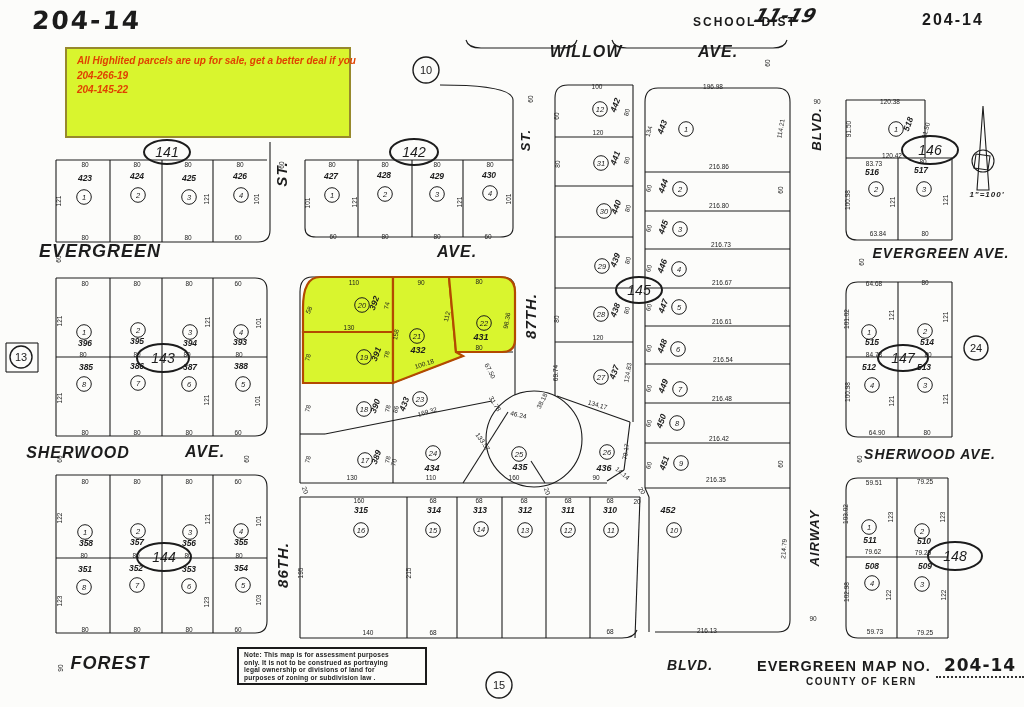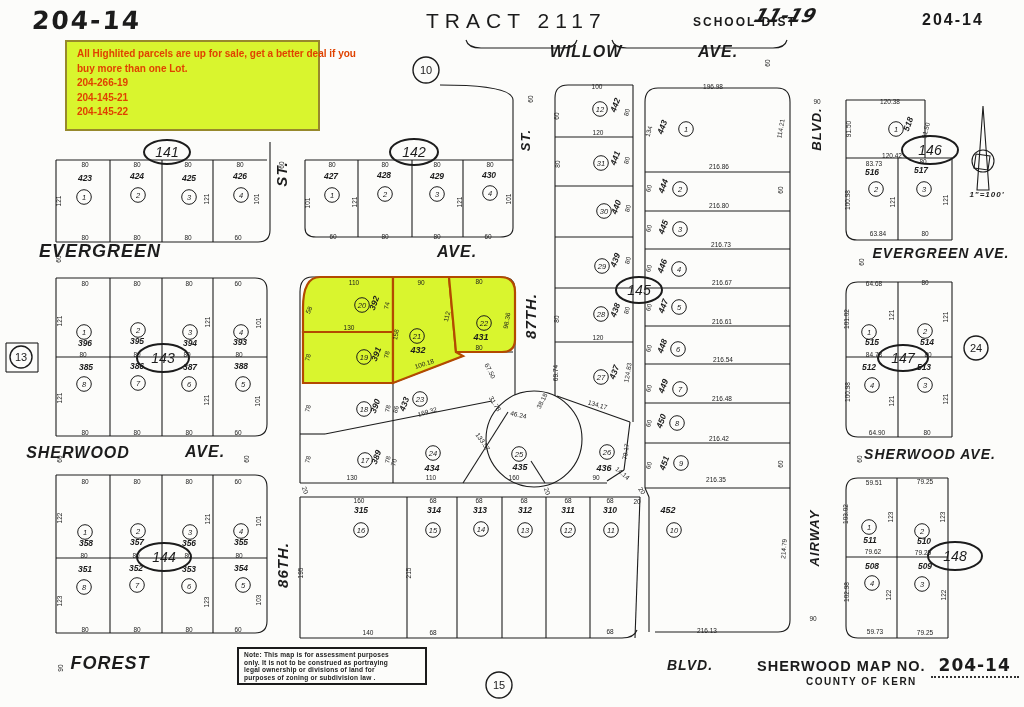--- a/index.html
+++ b/index.html
@@ -585,37 +585,34 @@
       <text x="946" y="595" text-anchor="middle" font-size="6.5" font-family="Liberation Sans,sans-serif" fill="#1c1c1c" transform="rotate(-90 946 595)">122</text>
       <text x="875" y="634" text-anchor="middle" font-size="6.5" font-family="Liberation Sans,sans-serif" fill="#1c1c1c">59.73</text>
       <text x="925" y="635" text-anchor="middle" font-size="6.5" font-family="Liberation Sans,sans-serif" fill="#1c1c1c">79.25</text>
       <text x="870" y="543" text-anchor="middle" font-size="8.5" font-family="Liberation Sans,sans-serif" fill="#1c1c1c" font-style="italic" font-weight="bold">511</text>
       <text x="924" y="544" text-anchor="middle" font-size="8.5" font-family="Liberation Sans,sans-serif" fill="#1c1c1c" font-style="italic" font-weight="bold">510</text>
       <text x="872" y="569" text-anchor="middle" font-size="8.5" font-family="Liberation Sans,sans-serif" fill="#1c1c1c" font-style="italic" font-weight="bold">508</text>
       <text x="925" y="569" text-anchor="middle" font-size="8.5" font-family="Liberation Sans,sans-serif" fill="#1c1c1c" font-style="italic" font-weight="bold">509</text>
     </svg>
 
   <div class="abs hand" style="left:32px;top:6px;font-size:25px;letter-spacing:2px;">204-14</div>
-  <div class="abs tract" style="left:426px;top:9px;">TRACT 2117</div>
   <div class="abs schooldist" style="left:693px;top:15px;">SCHOOL DIST</div>
   <div class="abs hand" style="left:755px;top:4px;font-size:19px;font-style:italic;transform:skewX(-18deg);">11-19</div>
   <div class="abs sheetno" style="left:922px;top:11px;">204-14</div>
 
-  <div class="notice abs" id="notice-box" style="left:65px;top:40px;width:255px;height:91px;background:#d9f52e;color:#e04200;">
+  <div class="notice abs" id="notice-box" style="left:65px;top:47px;width:286px;height:91px;background:#d9f52e;color:#e04200;font-style:italic;">
     <div>All Highlited parcels are up for sale, get a better deal if you</div>
-    <div>buy more than one Lot.</div>
     <div>204-266-19</div>
-    <div>204-145-21</div>
     <div>204-145-22</div>
   </div>
 
   <div class="notebox abs" style="left:237px;top:647px;width:190px;height:38px;">
     <div>Note: This map is for assessment purposes</div>
     <div>only. It is not to be construed as portraying</div>
     <div>legal ownership or divisions of land for</div>
     <div>purposes of zoning or subdivision law .</div>
   </div>
 
-  <div class="abs assessor" style="left:757px;top:655px;"><span>SHERWOOD MAP NO.</span>
+  <div class="abs assessor" style="left:757px;top:655px;"><span>EVERGREEN MAP NO.</span>
     <span class="hand dotted-underline" style="font-size:17px;">204-14</span>
   </div>
   <div class="abs county" style="left:806px;top:676px;">COUNTY OF KERN</div>
 </div>
 
 </body></html>

